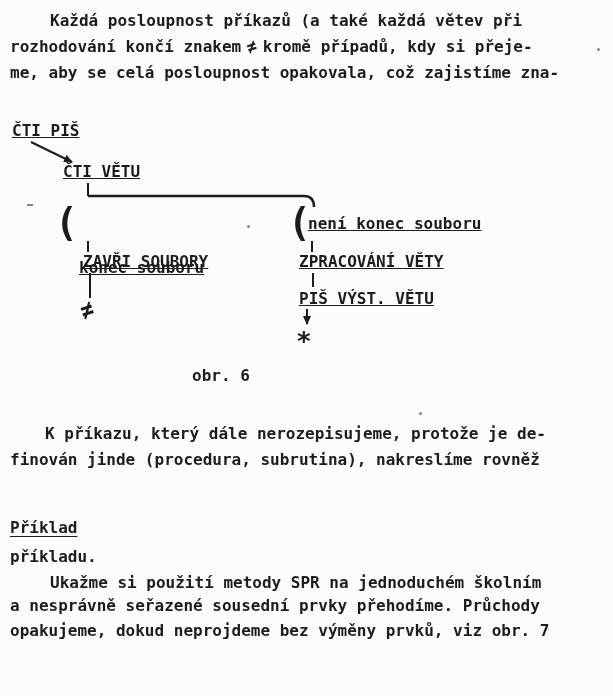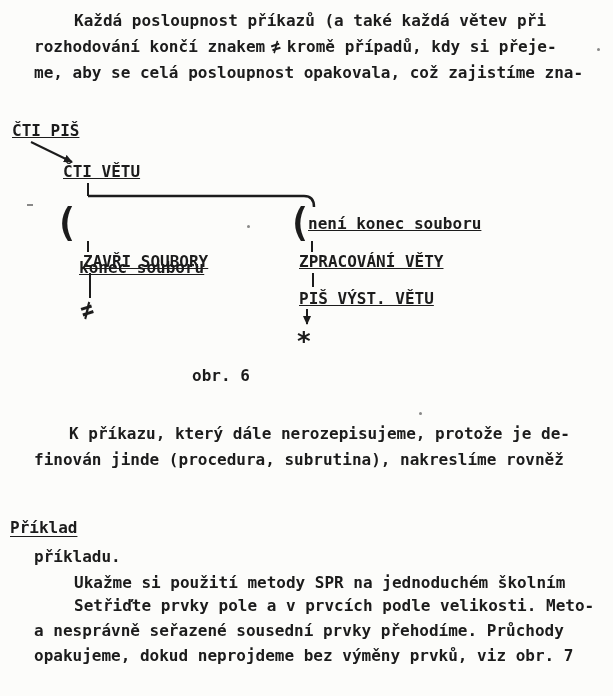--- a/index.html
+++ b/index.html
@@ -10,21 +10,21 @@
   }
   .page{
     position:relative;width:613px;height:696px;
     background:#fcfcfa;
     color:#1c1c1c;
     font-weight:700;
     font-size:16px;
     overflow:hidden;
   }
   .para{position:absolute;left:10px;width:596px;line-height:26px;}
-  .tline{white-space:nowrap;margin-left:24px;}
+  .tline{white-space:nowrap;}
   .indent1{padding-left:40px;}
   .indent2{padding-left:35px;}
   .sym-end{
     display:inline-block;
     transform:rotate(-18deg) scaleY(1.15);
     margin:0 6px;
     font-weight:700;
   }
   .sym-star{
     display:inline-block;
@@ -119,21 +119,20 @@
   </div>
 
   <div class="heading">Příklad</div>
 
   <div class="para" style="top:544px;">
     <div class="tline">příkladu.</div>
     <div class="tline indent1">Ukažme si použití metody SPR na jednoduchém školním</div>
   </div>
 
   <div class="para" style="top:593px;line-height:25px;">
-    <div class="tline indent1">Setřiďte prvky pole a v prvcích podle velikosti. Meto-</div>
     <div class="tline">a nesprávně seřazené sousední prvky přehodíme. Průchody</div>
     <div class="tline">opakujeme, dokud neprojdeme bez výměny prvků, viz obr. 7</div>
   </div>
 
   <div class="speck" style="left:597px;top:48px;"></div>
   <div class="speck" style="left:27px;top:204px;width:6px;height:2px;border-radius:0;"></div>
   <div class="speck" style="left:247px;top:225px;"></div>
   <div class="speck" style="left:419px;top:412px;"></div>
 </div>
 

